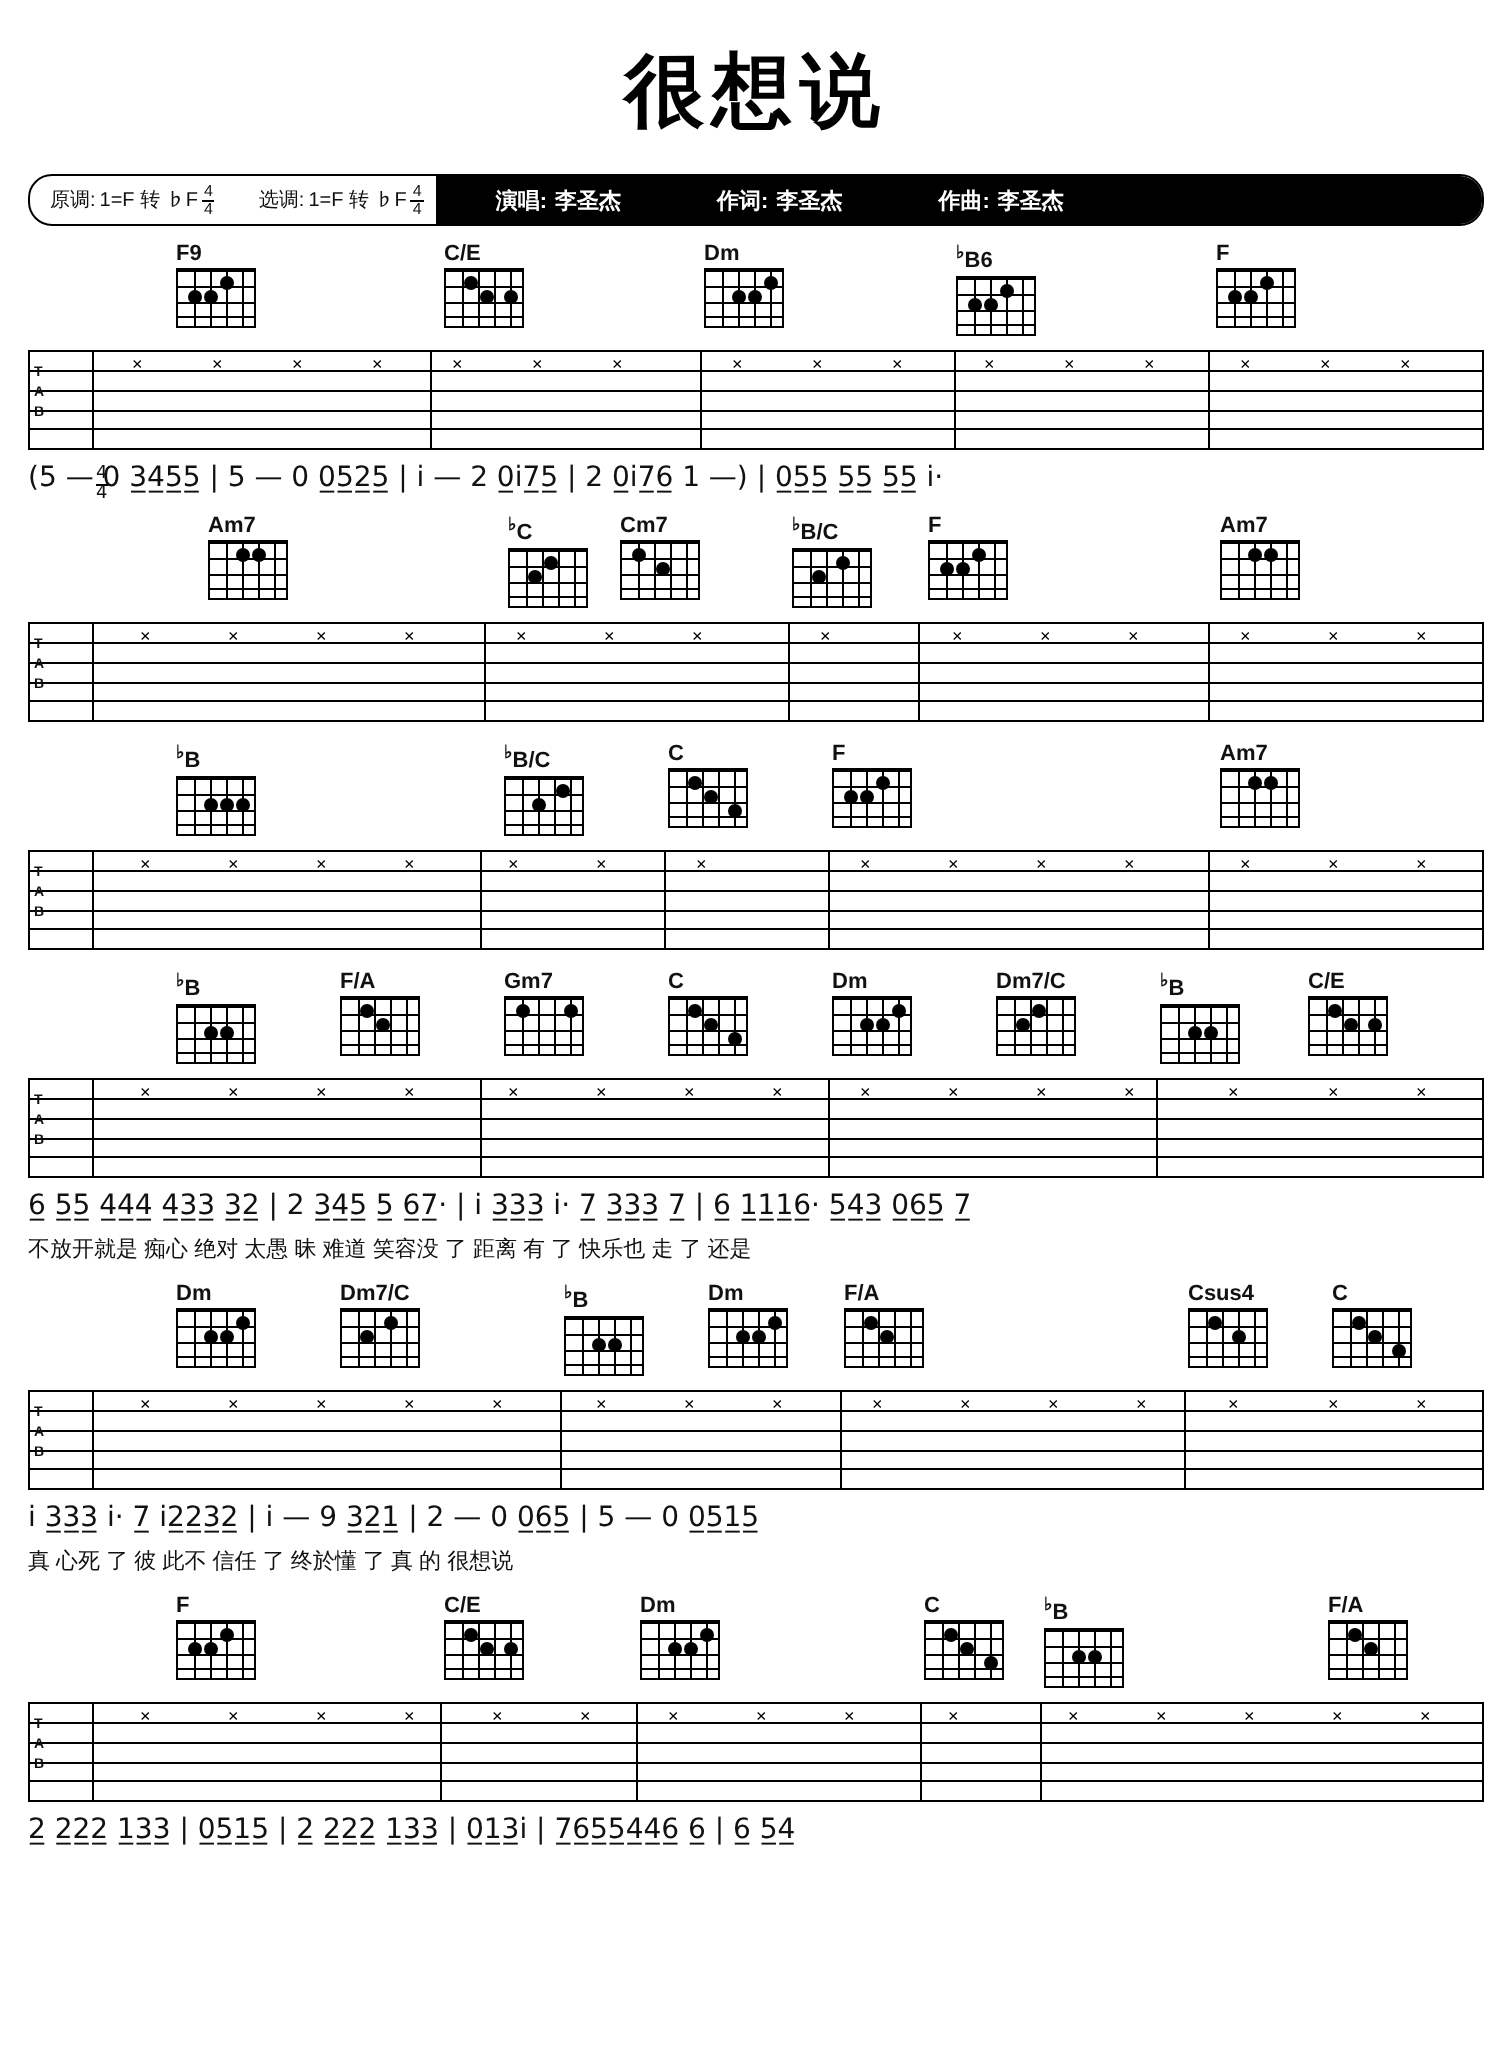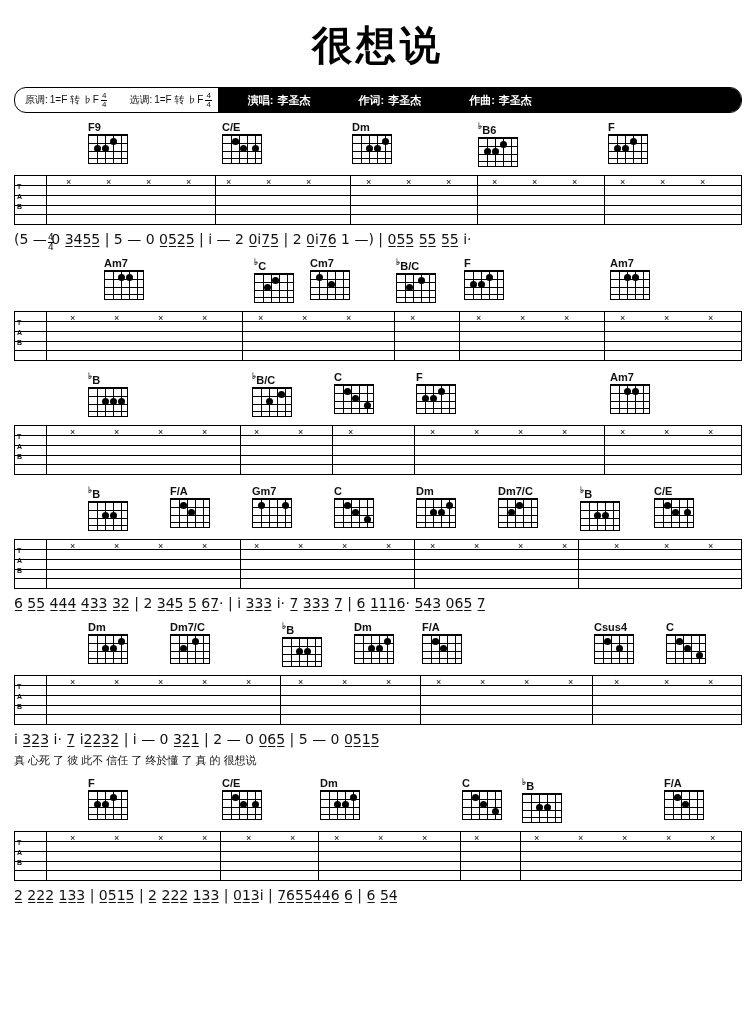--- a/index.html
+++ b/index.html
@@ -685,20 +685,23 @@
         <span class="xmark" style="left:548px;top:1px">×</span>
         <span class="xmark" style="left:600px;top:1px">×</span>
         <span class="xmark" style="left:650px;top:1px">×</span>
         <span class="xmark" style="left:694px;top:1px">×</span>
       </div>
     </div>
 
     <div class="notation" style="padding-left:56px;">
       <span class="n" style="left:0">6̲ 5̲5̲ 4̲4̲4̲ 4̲3̲3̲ 3̲2̲ | 2  3̲4̲5̲ 5̲ 6̲7̲· | i̇ 3̲3̲3̲ i̇· 7̲ 3̲3̲3̲ 7̲ | 6̲ 1̲1̲1̲6̲· 5̲4̲3̲ 0̲6̲5̲ 7̲</span>
     </div>
+    <div class="lyrics" style="padding-left:56px;">
+      <span class="w" style="left:0">不放开就是 痴心 绝对   太愚 昧  难道  笑容没 了 距离 有 了   快乐也 走 了   还是</span>
+    </div>
   </div>
 
   <div class="system" style="margin-top:4px;">
     <div class="chordrow">
       <div class="chord" style="left:74px;">
         <div class="cname">Dm</div>
         <div class="grid">
           <i class="v" style="left:8px"></i>
             <i class="v" style="left:16px"></i>
             <i class="v" style="left:24px"></i>
@@ -828,21 +831,21 @@
         <span class="xmark" style="left:466px;top:1px">×</span>
         <span class="xmark" style="left:510px;top:1px">×</span>
         <span class="xmark" style="left:554px;top:1px">×</span>
         <span class="xmark" style="left:600px;top:1px">×</span>
         <span class="xmark" style="left:650px;top:1px">×</span>
         <span class="xmark" style="left:694px;top:1px">×</span>
       </div>
     </div>
 
     <div class="notation" style="padding-left:56px;">
-      <span class="n" style="left:0">i̇ 3̲2̲3̲ i̇· 7̲ i̇2̲2̲3̲2̲ | i̇ — 0 3̲2̲1̲ | 2 — 0 0̲6̲5̲ | 5 — 0 0̲5̲1̲5̲</span>
+      <span class="n" style="left:0">i̇ 3̲3̲3̲ i̇· 7̲ i̇2̲2̲3̲2̲ | i̇ — 9 3̲2̲1̲ | 2 — 0 0̲6̲5̲ | 5 — 0 0̲5̲1̲5̲</span>
     </div>
     <div class="lyrics" style="padding-left:56px;">
       <span class="w" style="left:0">真 心死 了 彼 此不 信任 了       终於懂 了          真  的            很想说</span>
     </div>
   </div>
 
   <div class="system" style="margin-top:4px;">
     <div class="chordrow">
       <div class="chord" style="left:74px;">
         <div class="cname">F</div>

